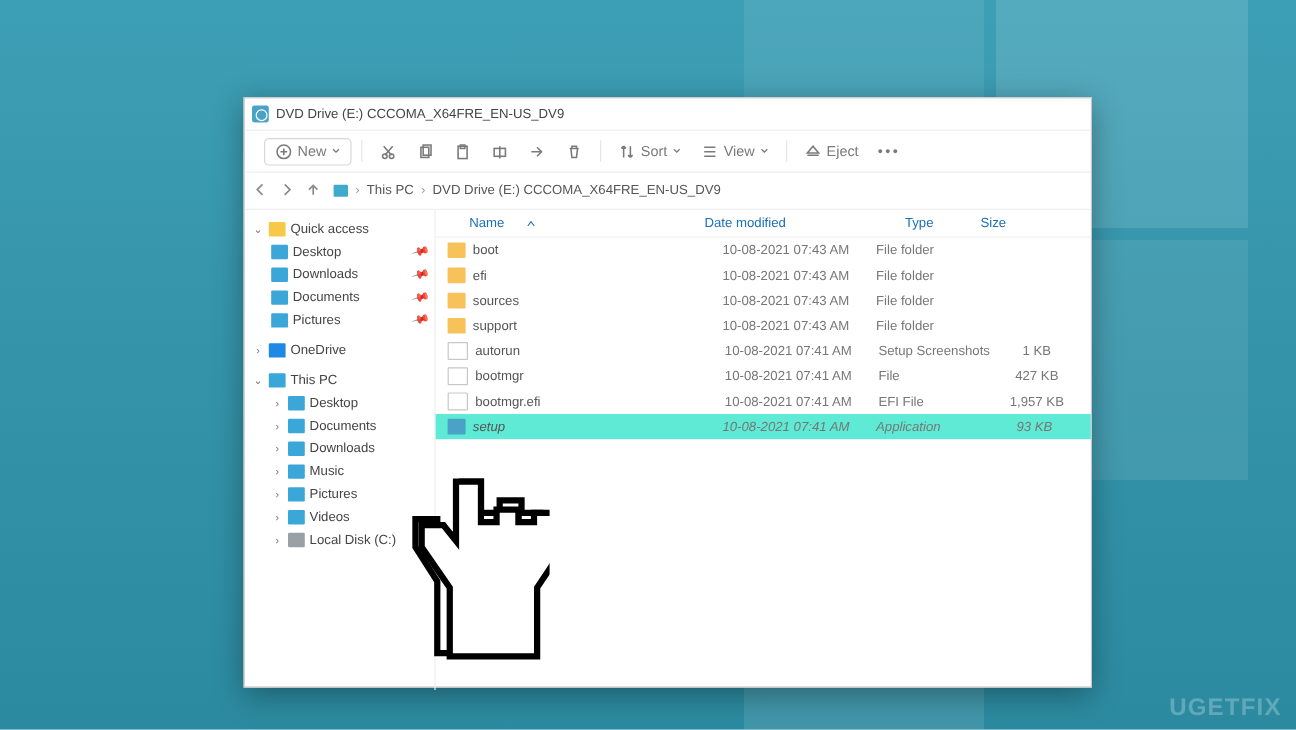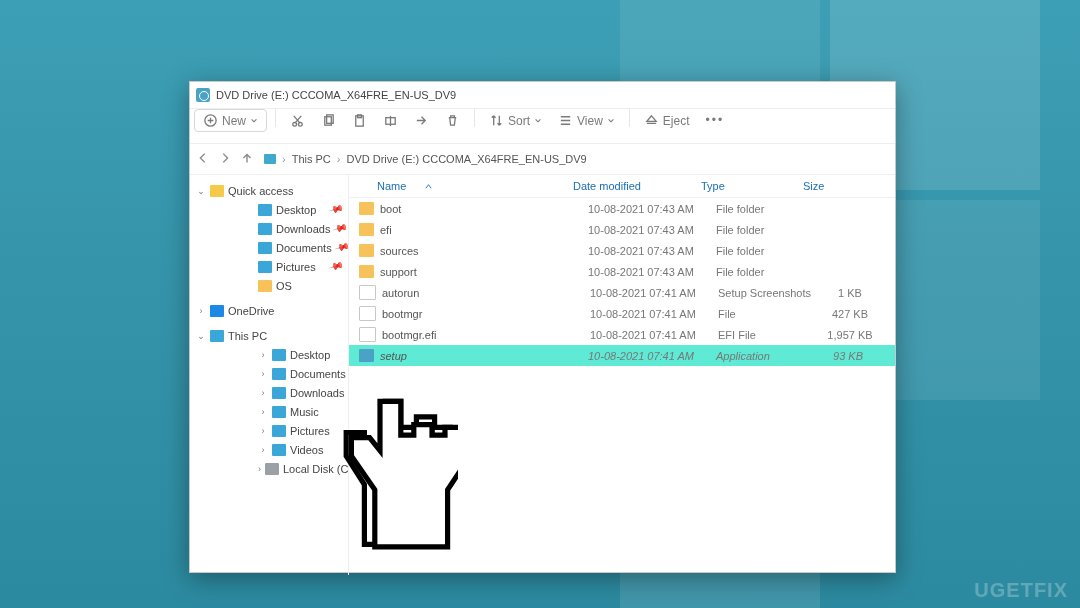--- a/index.html
+++ b/index.html
@@ -6,62 +6,62 @@
   
   .wall{position:absolute;inset:0;background:linear-gradient(180deg,#3d9fb5 0%,#3695ab 40%,#2c8aa0 100%);}
   .wall::before{content:"";position:absolute;top:0;bottom:0;right:40px;width:420px;
     background:
       linear-gradient(rgba(255,255,255,.08),rgba(255,255,255,.08)) 0 -20px/200px 340px no-repeat,
       linear-gradient(rgba(255,255,255,.12),rgba(255,255,255,.12)) 210px -60px/210px 250px no-repeat,
       linear-gradient(rgba(255,255,255,.08),rgba(255,255,255,.08)) 210px 200px/210px 200px no-repeat,
       linear-gradient(rgba(255,255,255,.10),rgba(255,255,255,.10)) 0 330px/200px 280px no-repeat;}
   .wm{position:absolute;right:12px;bottom:6px;color:rgba(255,255,255,.25);font-size:20px;font-weight:700;letter-spacing:1px;}
   
-  .win{position:absolute;left:189px;top:81px;width:705px;height:490px;background:#fff;border:1px solid #c9c9c9;box-shadow:0 6px 24px rgba(0,0,0,.35);}
+  .win{position:absolute;left:203px;top:81px;width:705px;height:490px;background:#fff;border:1px solid #c9c9c9;box-shadow:0 6px 24px rgba(0,0,0,.35);}
   .ttlbar{height:26px;display:flex;align-items:center;padding:0 6px;border-bottom:1px solid #eee;}
   .ttlbar .ico{width:14px;height:14px;background:#4aa3c7;border-radius:2px;margin-right:6px;position:relative;}
   .ttlbar .ico::after{content:"";position:absolute;left:3px;top:3px;width:8px;height:8px;border:1px solid #fff;border-radius:50%;}
   .ttl{font-size:11px;color:#444;}
-  .ribbon{height:34px;display:flex;align-items:flex-start;padding:0 4px;border-bottom:1px solid #eee;gap:4px;}
+  .ribbon{height:34px;display:flex;align-items:center;padding:0 16px;border-bottom:1px solid #eee;gap:4px;}
   .rbtn{display:flex;align-items:center;gap:4px;padding:4px 6px;color:#7a7a7a;border-radius:4px;}
   .rbtn svg{width:15px;height:15px;stroke:#7a7a7a;fill:none;stroke-width:1.4;}
   .rbtn.pill{border:1px solid #d8d8d8;padding:3px 8px;}
   .rbtn .chev{width:8px;height:8px;}
   .sep{width:1px;height:18px;background:#e6e6e6;margin:0 4px;}
   .addr{height:30px;display:flex;align-items:center;padding:0 6px;border-bottom:1px solid #eee;gap:10px;}
   .navarr{display:flex;gap:8px;align-items:center;color:#999;}
   .navarr svg{width:14px;height:14px;stroke:#8a8a8a;fill:none;stroke-width:1.6;}
   .crumbs{display:flex;align-items:center;gap:6px;font-size:11px;color:#555;}
   .crumbs .pcico{width:12px;height:10px;background:#3faacb;border-radius:1px;}
   .crumbs .gt{color:#999;}
   .body{display:flex;height:calc(100% - 26px - 34px - 30px);}
   
   .side{width:158px;border-right:1px solid #eee;padding:6px 0;overflow:hidden;}
   .node{display:flex;align-items:center;height:19px;padding-left:6px;gap:4px;font-size:11px;color:#444;white-space:nowrap;}
   .node .tw{width:10px;text-align:center;color:#777;font-size:9px;}
   .node .pin{margin-left:auto;margin-right:6px;color:#9a9a9a;font-size:10px;transform:rotate(30deg);}
-  .node.ind1{padding-left:22px;margin-left:46px;}
+  .node.ind1{padding-left:22px;}
   .ic{width:14px;height:12px;flex:none;border-radius:1px;}
   .ic.star{background:#f7c948;}
   .ic.desk{background:#3aa7d8;}
   .ic.dl{background:#3aa7d8;}
   .ic.doc{background:#3aa7d8;}
   .ic.pic{background:#3aa7d8;}
   .ic.fol{background:#f7c259;}
   .ic.cloud{background:#1e88e5;}
   .ic.pc{background:#3aa7d8;}
   .ic.hdd{background:#9aa0a6;}
   .ic.mus{background:#3aa7d8;}
   .ic.vid{background:#3aa7d8;}
   
   .list{flex:1;display:flex;flex-direction:column;}
   .cols{display:flex;height:22px;align-items:center;border-bottom:1px solid #f0f0f0;font-size:11px;color:#1a6fb5;padding-left:28px;}
   .cols .c-name{width:196px;display:flex;align-items:center;gap:18px;}
   .cols .c-date{width:128px;}
-  .cols .c-type{width:102px;}
+  .cols .c-type{width:102px;text-align:center;}
   .cols .c-size{width:60px;}
   .cols svg{width:9px;height:9px;stroke:#1a6fb5;fill:none;}
   .row{display:flex;align-items:center;height:21px;padding-left:10px;font-size:11px;color:#555;}
   .row.sel{background:#5eead4;font-style:italic;}
   .row .fic{width:15px;height:13px;margin-right:6px;border-radius:1px;}
   .row .fic.fol{background:#f7c259;}
   .row .fic.file{background:#fff;border:1px solid #c8c8c8;}
   .row .fic.app{background:#4aa3c7;}
   .row .c-name{width:208px;}
   .row .c-date{width:128px;color:#777;}
@@ -201,24 +201,20 @@
       <div class="node ind1">
           <span class="ic doc"></span>
           <span>Documents</span>
           <span class="pin">📌</span>
         </div>
       <div class="node ind1">
           <span class="ic pic"></span>
           <span>Pictures</span>
           <span class="pin">📌</span>
         </div>
-      <div class="node ind1">
-          <span class="ic fol"></span>
-          <span>OS</span>
-        </div>
       <div style="height:6px"></div>
       <div class="node">
           <span class="tw">›</span>
           <span class="ic cloud"></span>
           <span>OneDrive</span>
         </div>
       <div style="height:6px"></div>
       <div class="node">
           <span class="tw">⌄</span>
           <span class="ic pc"></span>

